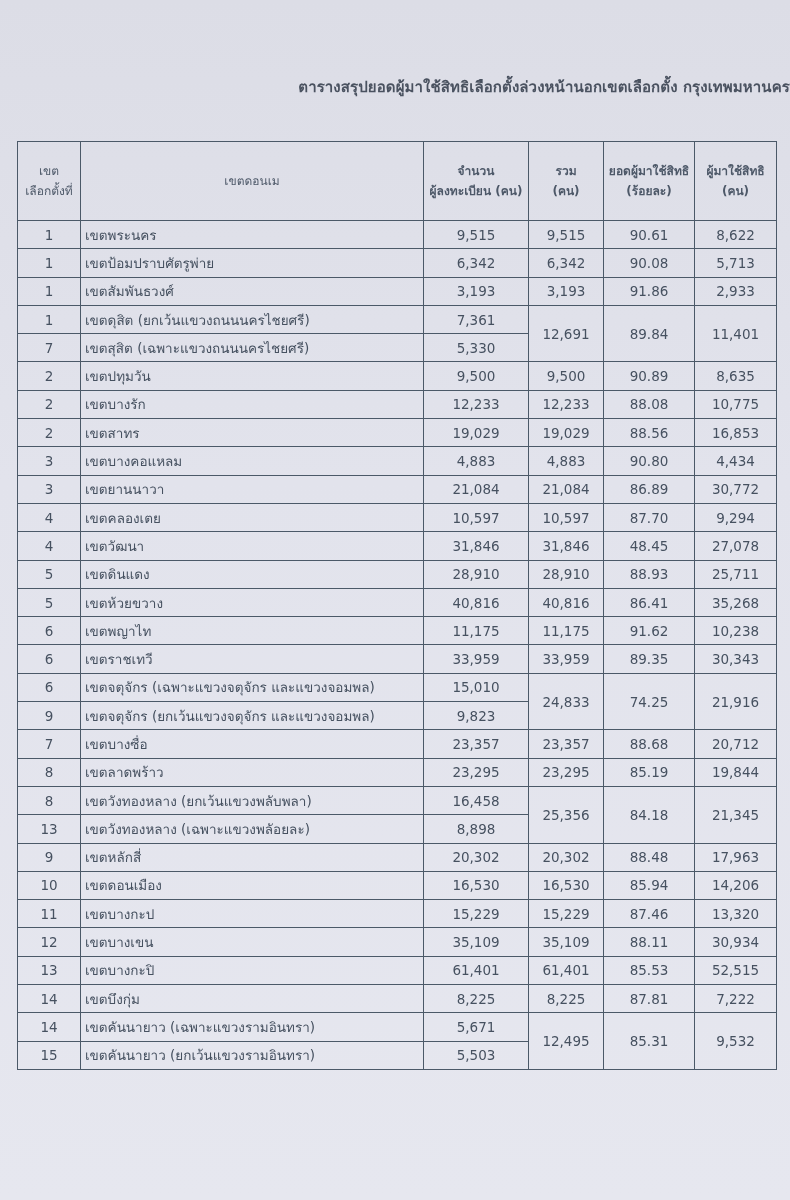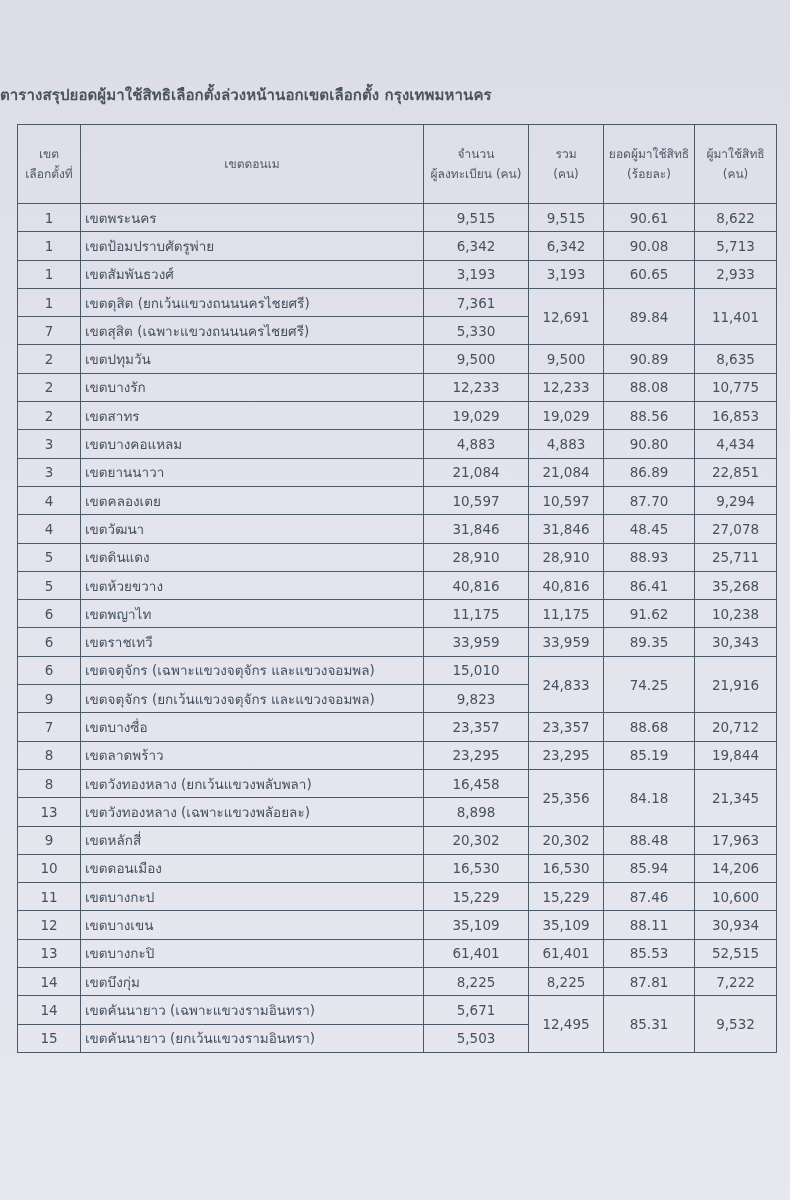--- a/index.html
+++ b/index.html
@@ -4,42 +4,42 @@
   <style>
     html, body { margin:0; padding:0; }
     body {
       width:790px; height:1200px; overflow:hidden;
       background: linear-gradient(180deg, #dcdde6 0%, #e2e3ec 40%, #e6e7ef 100%);
       font-family: "DejaVu Sans", "Liberation Sans", sans-serif;
       color:#3f4a58;
       position:relative;
     }
     .title {
-      position:absolute; left:0; width:790px; top:83px;
-      text-align:left; font-size:15px; font-weight:bold; color:#4a5260;
+      position:absolute; left:0; width:790px; top:75px;
+      text-align:right; font-size:15px; font-weight:bold; color:#4a5260;
       letter-spacing:0.1px;
     }
     table.main {
-      position:absolute; left:17px; top:124px;
+      position:absolute; left:17px; top:141px;
       border-collapse:collapse; table-layout:fixed;
       width:759px;
     }
     table.main col.c1 { width:63px; }
     table.main col.c2 { width:343px; }
     table.main col.c3 { width:105px; }
     table.main col.c4 { width:75px; }
     table.main col.c5 { width:91px; }
     table.main col.c6 { width:82px; }
     table.main th, table.main td {
       border:1.6px solid #4b5968;
       padding:0 4px;
       white-space:nowrap; overflow:hidden;
     }
     table.main th {
-      height:78px; font-weight:normal; font-size:12px; color:#4d5868;
+      height:78px; font-weight:bold; font-size:12px; color:#4d5868;
       text-align:center; line-height:20px;
     }
     table.main th.left-hdr { font-weight:normal; }
     table.main td {
       height:27.3px; font-size:13.5px; color:#465160;
       text-align:center;
     }
     table.main td.name { text-align:left; padding-left:4px;margin-left:8px; }
   </style>
 </head>
@@ -96,21 +96,21 @@
         <td>6,342</td>
         <td rowspan="1">6,342</td>
         <td rowspan="1">90.08</td>
         <td rowspan="1">5,713</td>
       </tr>
       <tr>
         <td>1</td>
         <td class="name">เขตสัมพันธวงศ์</td>
         <td>3,193</td>
         <td rowspan="1">3,193</td>
-        <td rowspan="1">60.65</td>
+        <td rowspan="1">91.86</td>
         <td rowspan="1">2,933</td>
       </tr>
       <tr>
         <td>1</td>
         <td class="name">เขตดุสิต (ยกเว้นแขวงถนนนครไชยศรี)</td>
         <td>7,361</td>
         <td rowspan="2">12,691</td>
         <td rowspan="2">89.84</td>
         <td rowspan="2">11,401</td>
       </tr>
@@ -150,21 +150,21 @@
         <td rowspan="1">4,883</td>
         <td rowspan="1">90.80</td>
         <td rowspan="1">4,434</td>
       </tr>
       <tr>
         <td>3</td>
         <td class="name">เขตยานนาวา</td>
         <td>21,084</td>
         <td rowspan="1">21,084</td>
         <td rowspan="1">86.89</td>
-        <td rowspan="1">22,851</td>
+        <td rowspan="1">30,772</td>
       </tr>
       <tr>
         <td>4</td>
         <td class="name">เขตคลองเตย</td>
         <td>10,597</td>
         <td rowspan="1">10,597</td>
         <td rowspan="1">87.70</td>
         <td rowspan="1">9,294</td>
       </tr>
       <tr>
@@ -264,21 +264,21 @@
         <td rowspan="1">16,530</td>
         <td rowspan="1">85.94</td>
         <td rowspan="1">14,206</td>
       </tr>
       <tr>
         <td>11</td>
         <td class="name">เขตบางกะป</td>
         <td>15,229</td>
         <td rowspan="1">15,229</td>
         <td rowspan="1">87.46</td>
-        <td rowspan="1">10,600</td>
+        <td rowspan="1">13,320</td>
       </tr>
       <tr>
         <td>12</td>
         <td class="name">เขตบางเขน</td>
         <td>35,109</td>
         <td rowspan="1">35,109</td>
         <td rowspan="1">88.11</td>
         <td rowspan="1">30,934</td>
       </tr>
       <tr>

